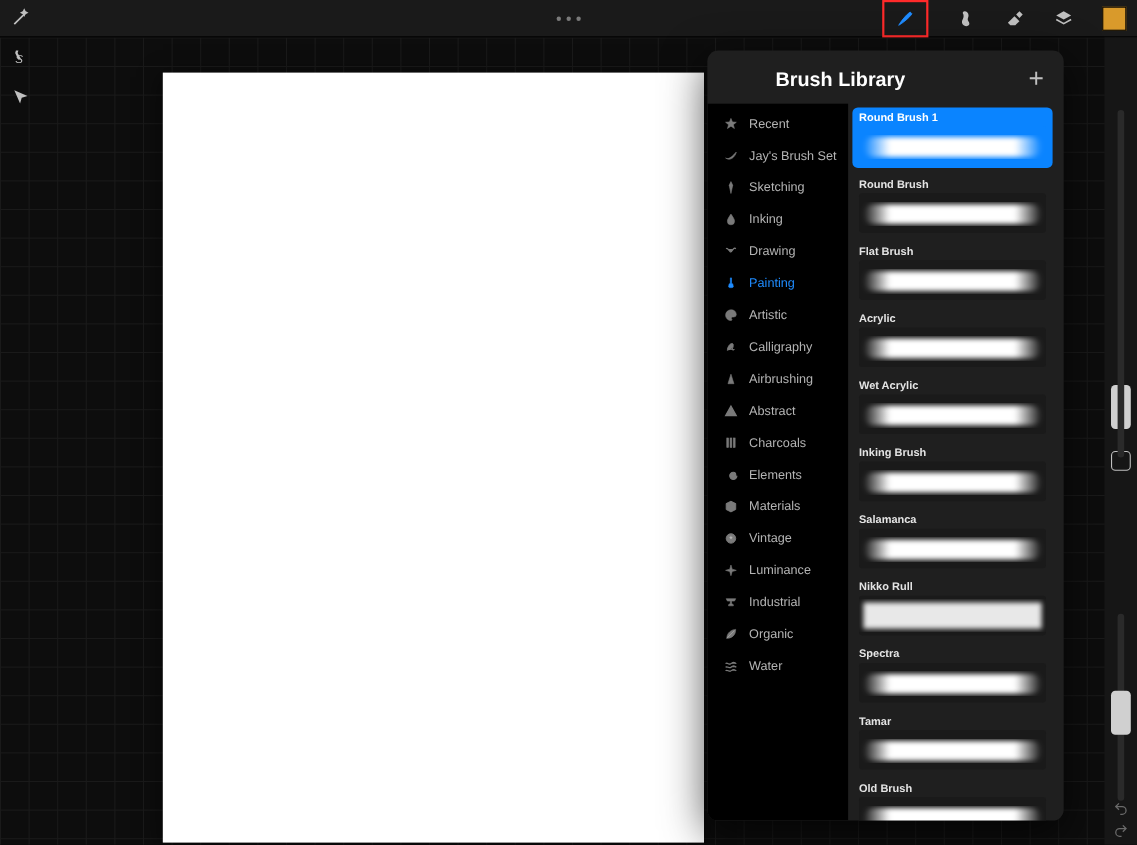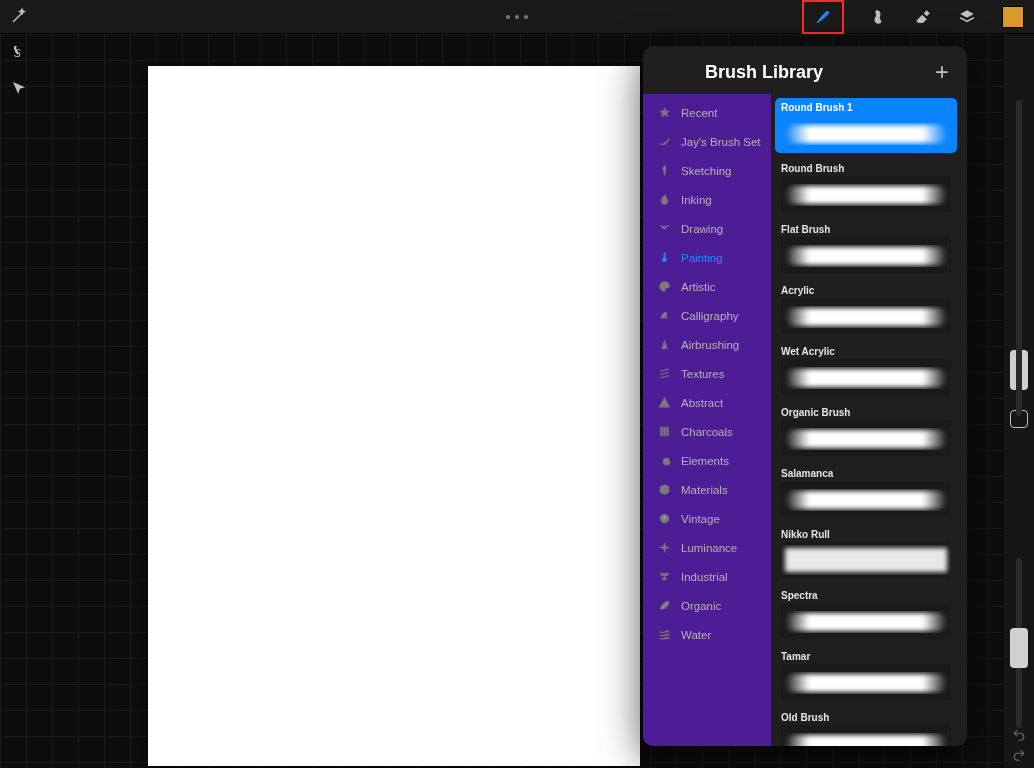--- a/index.html
+++ b/index.html
@@ -77,21 +77,21 @@
     display: flex; align-items: center; justify-content: space-between;
     padding: 14px 18px 10px 18px;
     margin-left: 44px;
   }
   .panel-title { font-size: 18px; font-weight: 700; color: #fff; }
   .panel-plus { font-size: 24px; color: #c0c0c0; cursor: pointer; line-height: 1; }
   .panel-body { flex: 1; display: flex; overflow: hidden; }
   
   .cat-list {
     width: 128px;
-    background: #4c1d95;
+    background: #000000;
     overflow-y: auto;
     padding-top: 4px;
   }
   .cat-item {
     display: flex; align-items: center;
     height: 29px;
     padding-left: 14px;
     gap: 10px;
     font-size: 11.5px;
     color: #b4b4b4;
@@ -317,28 +317,20 @@
           <span class="cat-icon">
             <svg viewBox="0 0 24 24">
               <path d="M12 4l5 16H7z"></path>
             </svg>
           </span>
           <span>Airbrushing</span>
         </div>
         <div class="cat-item">
           <span class="cat-icon">
             <svg viewBox="0 0 24 24" fill="none" stroke-width="2">
-              <path d="M4 8l16-4M4 14l16-4M4 20l16-4"></path>
-            </svg>
-          </span>
-          <span>Textures</span>
-        </div>
-        <div class="cat-item">
-          <span class="cat-icon">
-            <svg viewBox="0 0 24 24" fill="none" stroke-width="2">
               <path d="M12 4l9 16H3z"></path>
             </svg>
           </span>
           <span>Abstract</span>
         </div>
         <div class="cat-item">
           <span class="cat-icon">
             <svg viewBox="0 0 24 24">
               <rect x="5" y="4" width="3" height="16"></rect>
               <rect x="10.5" y="4" width="3" height="16"></rect>
@@ -489,21 +481,21 @@
                   <stop offset="0" stop-color="#e8e8e8" stop-opacity="0"></stop>
                   <stop offset="0.15" stop-color="#e8e8e8" stop-opacity="1"></stop>
                   <stop offset="0.85" stop-color="#e8e8e8" stop-opacity="1"></stop>
                   <stop offset="1" stop-color="#e8e8e8" stop-opacity="0"></stop>
                 </linearGradient>
               </defs>
               <rect x="4" y="10" width="162" height="18" rx="9" fill="url(#g)" filter="url(#f)"></rect>
             </svg></div>
         </div>
         <div class="brush-card">
-          <div class="brush-name">Organic Brush</div>
+          <div class="brush-name">Inking Brush</div>
           <div class="brush-stroke"><svg class="stroke-preview" viewBox="0 0 170 36" preserveAspectRatio="none">
               <defs>
                 <filter id="f">
                   <feTurbulence baseFrequency="0.7" numOctaves="2" result="n"></feTurbulence>
                   <feDisplacementMap in="SourceGraphic" in2="n" scale="8"></feDisplacementMap>
                 </filter>
                 <linearGradient id="g" x1="0" x2="1">
                   <stop offset="0" stop-color="#e8e8e8" stop-opacity="0"></stop>
                   <stop offset="0.15" stop-color="#e8e8e8" stop-opacity="1"></stop>
                   <stop offset="0.85" stop-color="#e8e8e8" stop-opacity="1"></stop>

